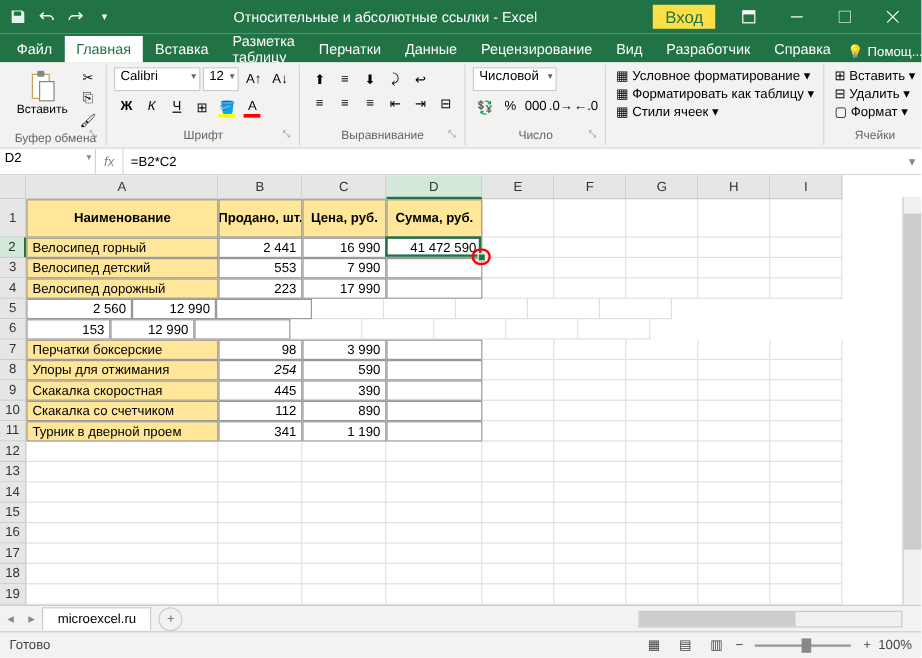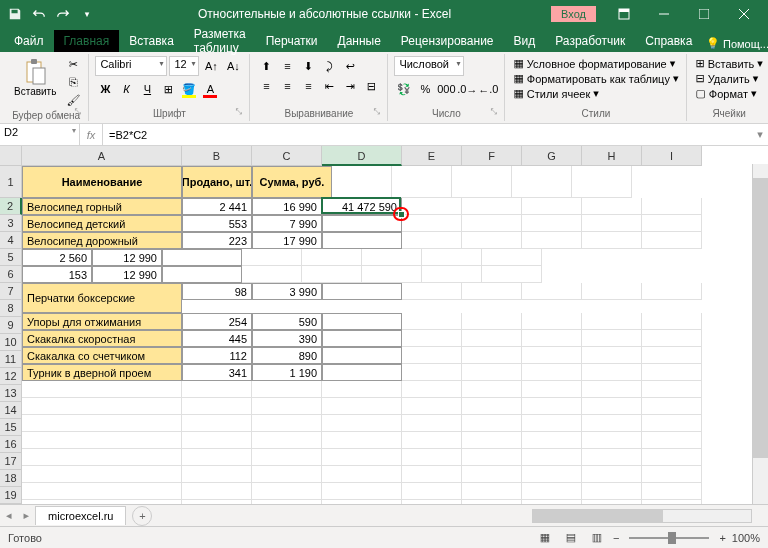--- a/index.html
+++ b/index.html
@@ -2,27 +2,27 @@
 <html><head>
 <meta charset="utf-8">
 <style>
 * { box-sizing: border-box; margin: 0; padding: 0; font-family: 'Segoe UI', Tahoma, sans-serif; }
 body { width: 768px; height: 548px; background: #fff; overflow: hidden; font-size: 11px; position: relative; }
 
 .titlebar { background: #217346; height: 28px; display: flex; align-items: center; color: #fff; padding: 0 4px; }
 .titlebar .qat { display: flex; gap: 2px; align-items: center; }
 .titlebar .qat-icon { width: 22px; height: 22px; display: flex; align-items: center; justify-content: center; cursor: pointer; }
 .titlebar .title { flex: 1; text-align: center; font-size: 12px; font-weight: 300; }
-.titlebar .login-btn { background: #fca5a5; color: #217346; padding: 2px 10px; font-size: 11px; border: none; cursor: pointer; margin-right: 8px; }
+.titlebar .login-btn { background: #fde047; color: #217346; padding: 2px 10px; font-size: 14px; border: none; cursor: pointer; margin-right: 8px; }
 .titlebar .win-btns { display: flex; }
 .titlebar .win-btn { width: 40px; height: 28px; display: flex; align-items: center; justify-content: center; cursor: pointer; }
 
 .tabs { background: #217346; height: 24px; display: flex; align-items: flex-end; color: #fff; font-size: 12px; padding-left: 4px; }
 .tab { padding: 4px 10px; cursor: pointer; height: 22px; display: flex; align-items: center; }
-.tab.active { background: #000000; color: #217346; }
+.tab.active { background: #ffffff; color: #217346; }
 .tab-right { margin-left: auto; display: flex; align-items: center; gap: 4px; padding-right: 8px; }
 .tab-right .ritem { display: flex; align-items: center; gap: 3px; cursor: pointer; font-size: 11px; padding: 2px 4px; }
 
 .ribbon { background: #f3f2f1; height: 72px; border-bottom: 1px solid #d4d4d4; display: flex; padding: 2px 4px; }
 .group { border-right: 1px solid #d4d4d4; padding: 2px 6px; display: flex; flex-direction: column; justify-content: space-between; position: relative; }
 .group-label { font-size: 10px; color: #666; text-align: center; margin-top: auto; padding-top: 2px; }
 .group-body { display: flex; gap: 4px; flex: 1; }
 .paste-big { display: flex; flex-direction: column; align-items: center; cursor: pointer; padding: 2px 4px; }
 .paste-big svg { width: 24px; height: 28px; }
 .mini-col { display: flex; flex-direction: column; gap: 2px; }
@@ -234,21 +234,20 @@
     <div class="group-label">Число</div>
     <div class="launcher">⤡</div>
   </div>
 
   <div class="group">
     <div>
       <div class="style-row"><span>▦</span><span>Условное форматирование</span> ▾</div>
       <div class="style-row"><span>▦</span><span>Форматировать как таблицу</span> ▾</div>
       <div class="style-row"><span>▦</span><span>Стили ячеек</span> ▾</div>
     </div>
-    <div class="group-label">Стили</div>
   </div>
 
   <div class="group">
     <div>
       <div class="style-row"><span>⊞</span><span>Вставить</span> ▾</div>
       <div class="style-row"><span>⊟</span><span>Удалить</span> ▾</div>
       <div class="style-row"><span>▢</span><span>Формат</span> ▾</div>
     </div>
     <div class="group-label">Ячейки</div>
   </div>
@@ -298,20 +297,21 @@
         <div class="row-h" style="height: 17px;">16</div>
         <div class="row-h" style="height: 17px;">17</div>
         <div class="row-h" style="height: 17px;">18</div>
         <div class="row-h" style="height: 17px;">19</div>
         <div class="row-h" style="height: 17px;">20</div>
       </div>
     <div class="cells" id="cells">
         <div class="cell-row">
           <div class="cell header-cell" style="width: 160px; height: 32px;">Наименование</div>
           <div class="cell header-cell" style="width: 70px; height: 32px;">Продано, шт.</div>
+          <div class="cell header-cell" style="width: 70px; height: 32px;">Цена, руб.</div>
           <div class="cell header-cell" style="width: 80px; height: 32px;">Сумма, руб.</div>
           <div class="cell empty" style="width: 60px; height: 32px;"></div>
           <div class="cell empty" style="width: 60px; height: 32px;"></div>
           <div class="cell empty" style="width: 60px; height: 32px;"></div>
           <div class="cell empty" style="width: 60px; height: 32px;"></div>
           <div class="cell empty" style="width: 60px; height: 32px;"></div>
         </div>
         <div class="cell-row">
           <div class="cell name-cell" style="width: 160px; height: 17px;">Велосипед горный</div>
           <div class="cell data-cell" style="width: 70px; height: 17px;">2 441</div>
@@ -339,53 +339,53 @@
           <div class="cell data-cell" style="width: 70px; height: 17px;">223</div>
           <div class="cell data-cell" style="width: 70px; height: 17px;">17 990</div>
           <div class="cell data-cell" style="width: 80px; height: 17px;"></div>
           <div class="cell empty" style="width: 60px; height: 17px;"></div>
           <div class="cell empty" style="width: 60px; height: 17px;"></div>
           <div class="cell empty" style="width: 60px; height: 17px;"></div>
           <div class="cell empty" style="width: 60px; height: 17px;"></div>
           <div class="cell empty" style="width: 60px; height: 17px;"></div>
         </div>
         <div class="cell-row">
-          <div class="cell data-cell" style="width: 70px; height: 17px;">2 560</div>
+          <div class="cell data-cell" style="width: 88px; height: 17px;">2 560</div>
           <div class="cell data-cell" style="width: 70px; height: 17px;">12 990</div>
           <div class="cell data-cell" style="width: 80px; height: 17px;"></div>
           <div class="cell empty" style="width: 60px; height: 17px;"></div>
           <div class="cell empty" style="width: 60px; height: 17px;"></div>
           <div class="cell empty" style="width: 60px; height: 17px;"></div>
           <div class="cell empty" style="width: 60px; height: 17px;"></div>
           <div class="cell empty" style="width: 60px; height: 17px;"></div>
         </div>
         <div class="cell-row">
           <div class="cell data-cell" style="width: 70px; height: 17px;">153</div>
           <div class="cell data-cell" style="width: 70px; height: 17px;">12 990</div>
           <div class="cell data-cell" style="width: 80px; height: 17px;"></div>
           <div class="cell empty" style="width: 60px; height: 17px;"></div>
           <div class="cell empty" style="width: 60px; height: 17px;"></div>
           <div class="cell empty" style="width: 60px; height: 17px;"></div>
           <div class="cell empty" style="width: 60px; height: 17px;"></div>
           <div class="cell empty" style="width: 60px; height: 17px;"></div>
         </div>
         <div class="cell-row">
-          <div class="cell name-cell" style="width: 160px; height: 30px;">Перчатки боксерские</div>
+          <div class="cell name-cell" style="width: 160px; height: 17px;">Перчатки боксерские</div>
           <div class="cell data-cell" style="width: 70px; height: 17px;">98</div>
           <div class="cell data-cell" style="width: 70px; height: 17px;">3 990</div>
           <div class="cell data-cell" style="width: 80px; height: 17px;"></div>
           <div class="cell empty" style="width: 60px; height: 17px;"></div>
           <div class="cell empty" style="width: 60px; height: 17px;"></div>
           <div class="cell empty" style="width: 60px; height: 17px;"></div>
           <div class="cell empty" style="width: 60px; height: 17px;"></div>
           <div class="cell empty" style="width: 60px; height: 17px;"></div>
         </div>
         <div class="cell-row">
           <div class="cell name-cell" style="width: 160px; height: 17px;">Упоры для отжимания</div>
-          <div class="cell data-cell" style="width: 70px; height: 17px;">254</div>
+          <div class="cell data-cell" style="width: 70px; height: 17px; font-style: italic;">254</div>
           <div class="cell data-cell" style="width: 70px; height: 17px;">590</div>
           <div class="cell data-cell" style="width: 80px; height: 17px;"></div>
           <div class="cell empty" style="width: 60px; height: 17px;"></div>
           <div class="cell empty" style="width: 60px; height: 17px;"></div>
           <div class="cell empty" style="width: 60px; height: 17px;"></div>
           <div class="cell empty" style="width: 60px; height: 17px;"></div>
           <div class="cell empty" style="width: 60px; height: 17px;"></div>
         </div>
         <div class="cell-row">
           <div class="cell name-cell" style="width: 160px; height: 17px;">Скакалка скоростная</div>

